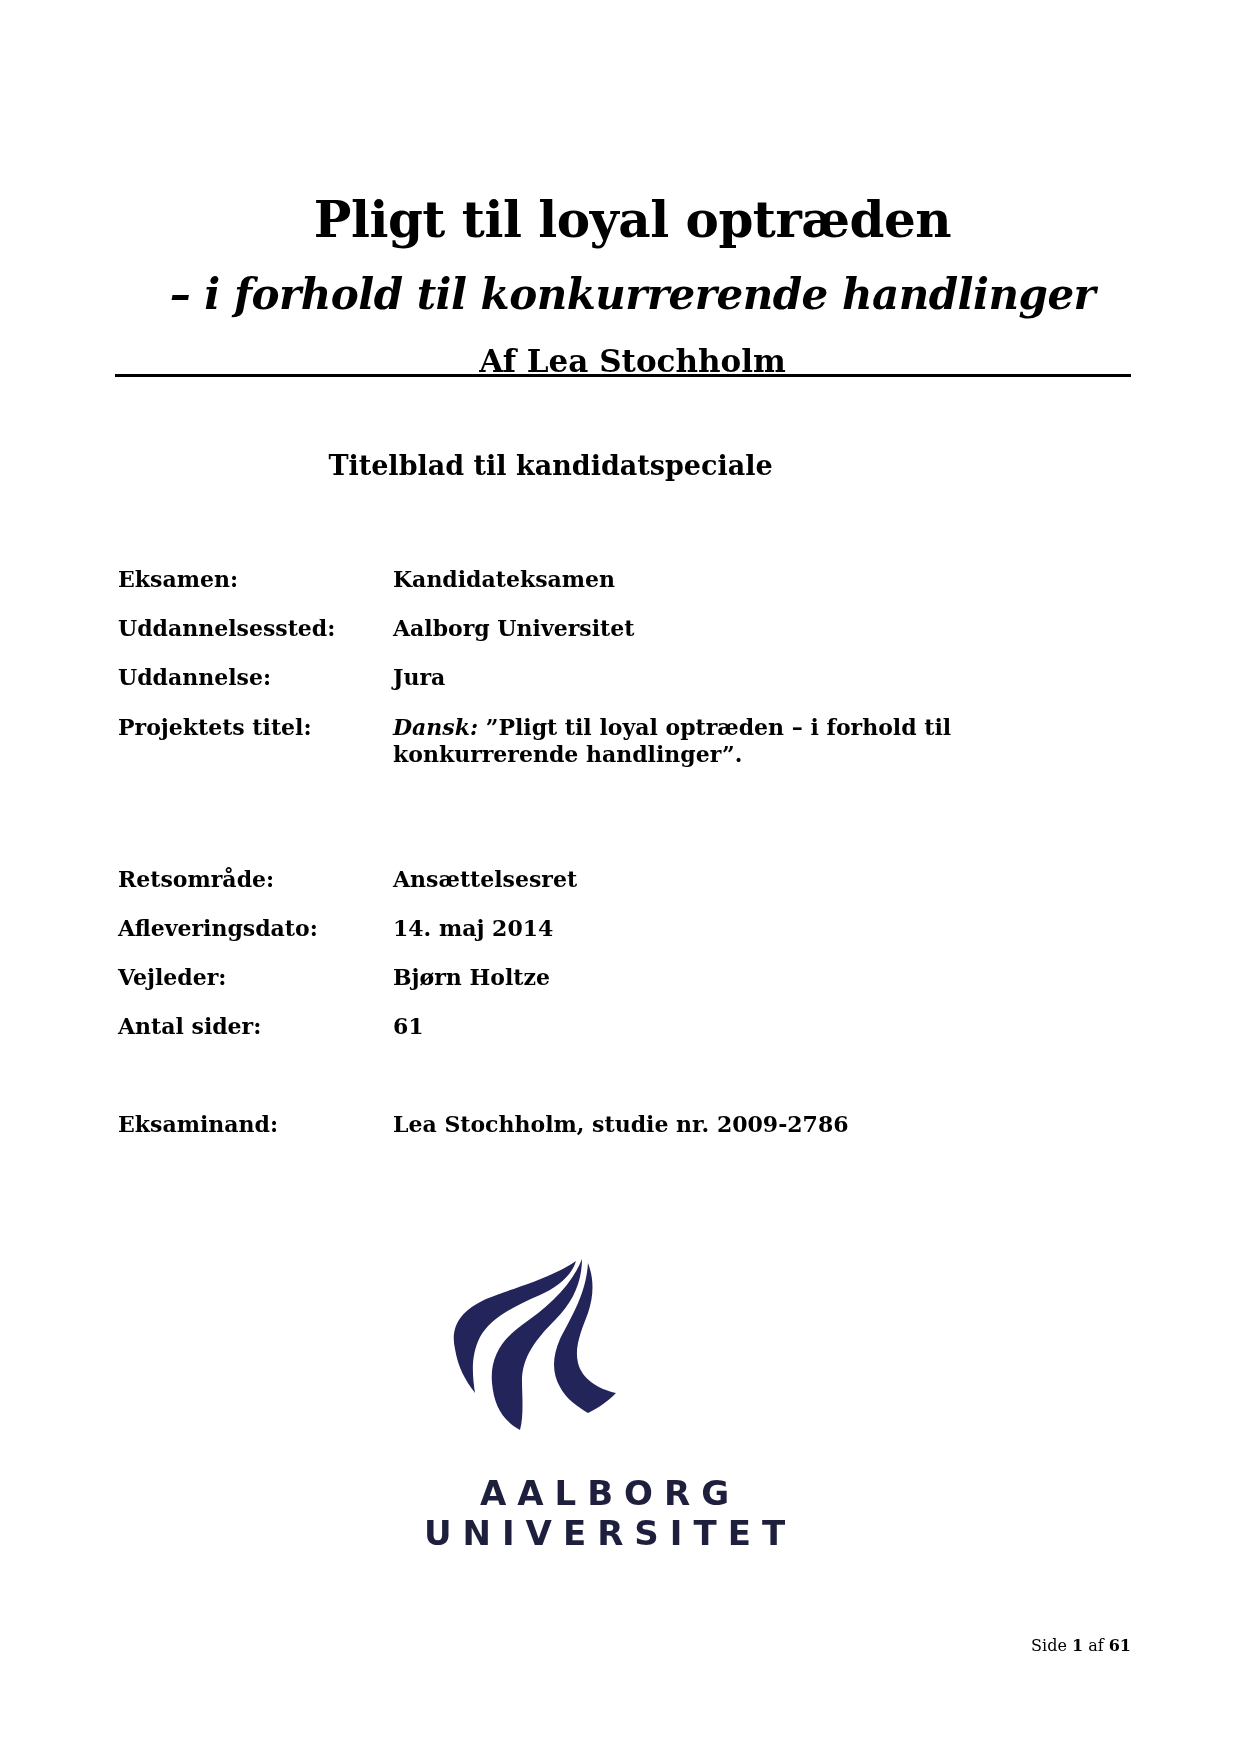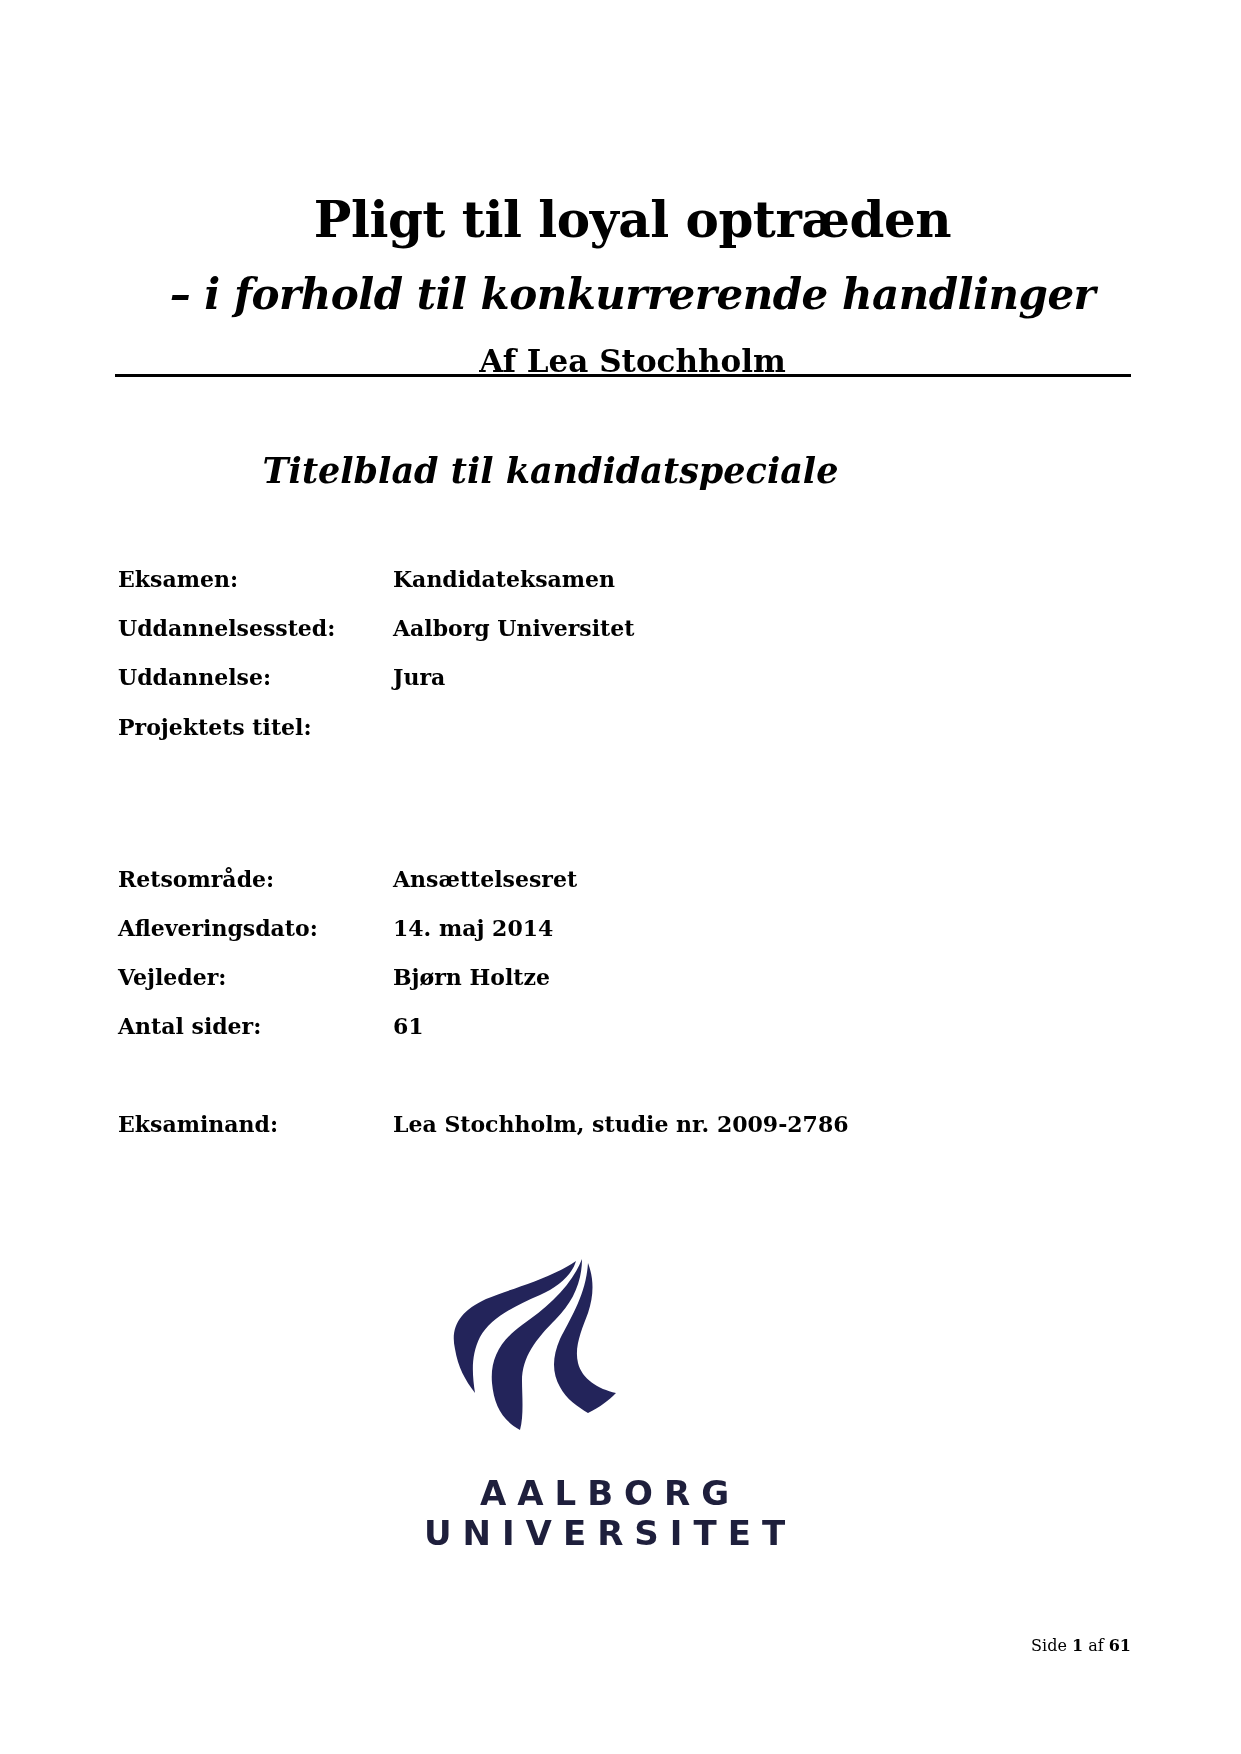--- a/index.html
+++ b/index.html
@@ -2,21 +2,21 @@
 <html><head>
 <meta charset="utf-8">
 <style>
   html, body { margin: 0; padding: 0; background: #ffffff; }
   body { width: 1241px; height: 1754px; position: relative; overflow: hidden; font-family: "DejaVu Serif", "Liberation Serif", serif; color: #000; }
   .title { position: absolute; left: 0; width: 1241px; text-align: center; font-weight: bold; margin: 12px; }
   .t1 { top: 178px; font-size: 50px; letter-spacing: -0.5px; }
   .t2 { top: 258px; font-size: 42px; letter-spacing: -0.5px; font-style: italic; }
   .t3 { top: 331px; font-size: 31px; text-decoration: underline; }
   .rule { position: absolute; left: 115px; width: 1016px; top: 374px; height: 3px; background: #000; }
-  .subtitle { position: absolute; top: 450px; left: 0; width: 1101px; text-align: center; font-weight: bold; font-size: 35px; font-style: italic; }
+  .subtitle { position: absolute; top: 450px; left: 0; width: 1101px; text-align: center; font-weight: bold; font-size: 27px; }
   .row { position: absolute; left: 118px; width: 1012px; font-size: 22px; line-height: 27px; }
   .row .lbl { position: absolute; left: 0; top: 0; font-weight: bold; }
   .row .val { position: absolute; left: 275px; top: 0; width: 737px; font-weight: bold; }
   .val em { font-style: italic; }
   .logo { position: absolute; left: 290px; top: 1255px; width: 640px; height: 310px; }
   .logo-text { position: absolute; left: 0; width: 100%; top: 218px; text-align: center; font-family: "DejaVu Sans", "Liberation Sans", sans-serif; font-weight: bold; font-size: 34px; letter-spacing: 11px; color: #1e1f3c; }
   .footer { position: absolute; right: 110px; top: 1636px; font-size: 16px; }
   .footer b { font-weight: bold; }
 </style>
 </head>
@@ -37,20 +37,21 @@
   <span class="lbl">Uddannelsessted:</span>
   <span class="val">Aalborg Universitet</span>
 </div>
 <div class="row" style="top:664px">
   <span class="lbl">Uddannelse:</span>
   <span class="val">Jura</span>
 </div>
 <div class="row" style="top:714px">
   <span class="lbl">Projektets titel:</span>
   <div class="val">
+    <div class="justify"><em>Dansk:</em><span> ”Pligt til loyal optræden – i forhold til konkurrerende handlinger”.</span></div>
   </div>
 </div>
 <div class="row" style="top:866px">
   <span class="lbl">Retsområde:</span>
   <span class="val">Ansættelsesret</span>
 </div>
 <div class="row" style="top:915px">
   <span class="lbl">Afleveringsdato:</span>
   <span class="val">14. maj 2014</span>
 </div>

